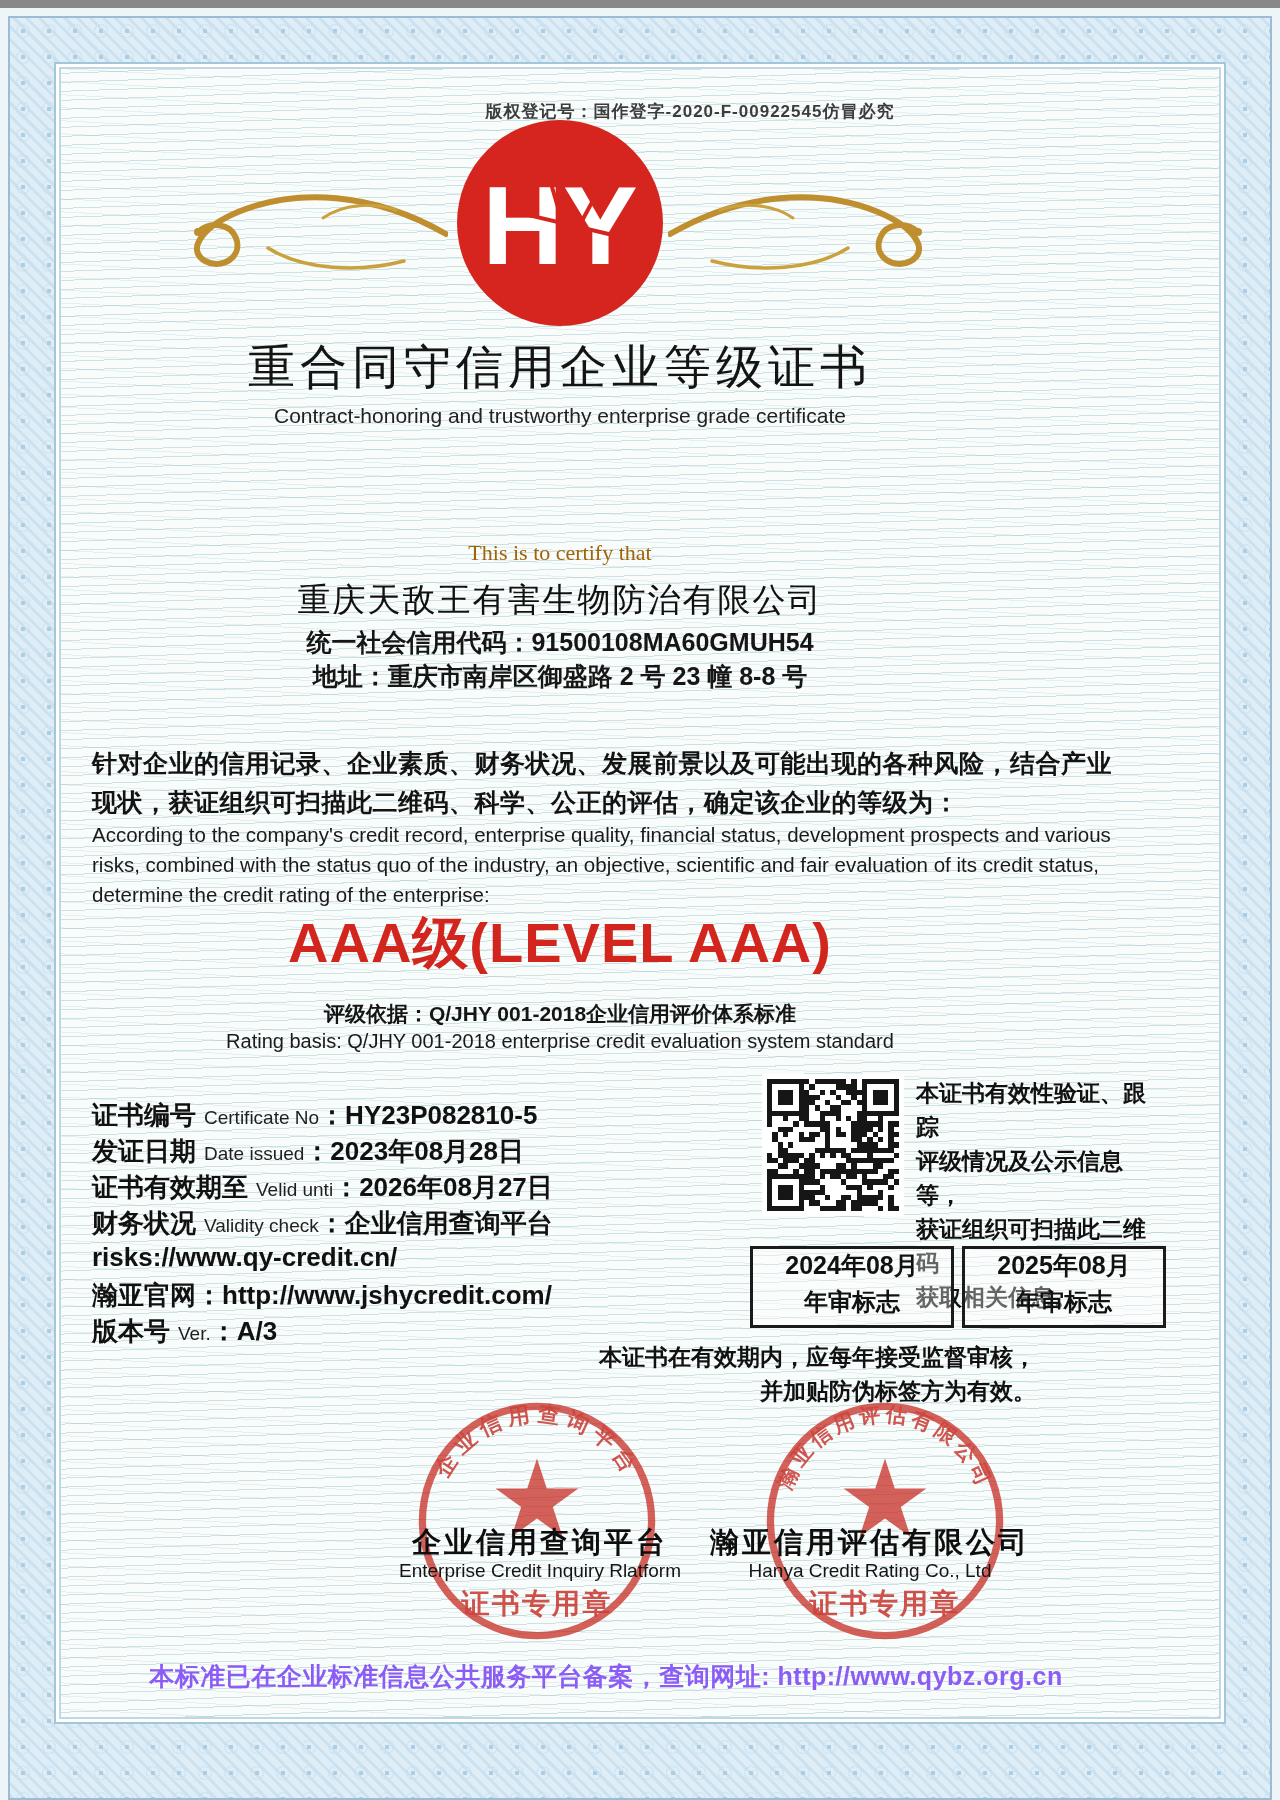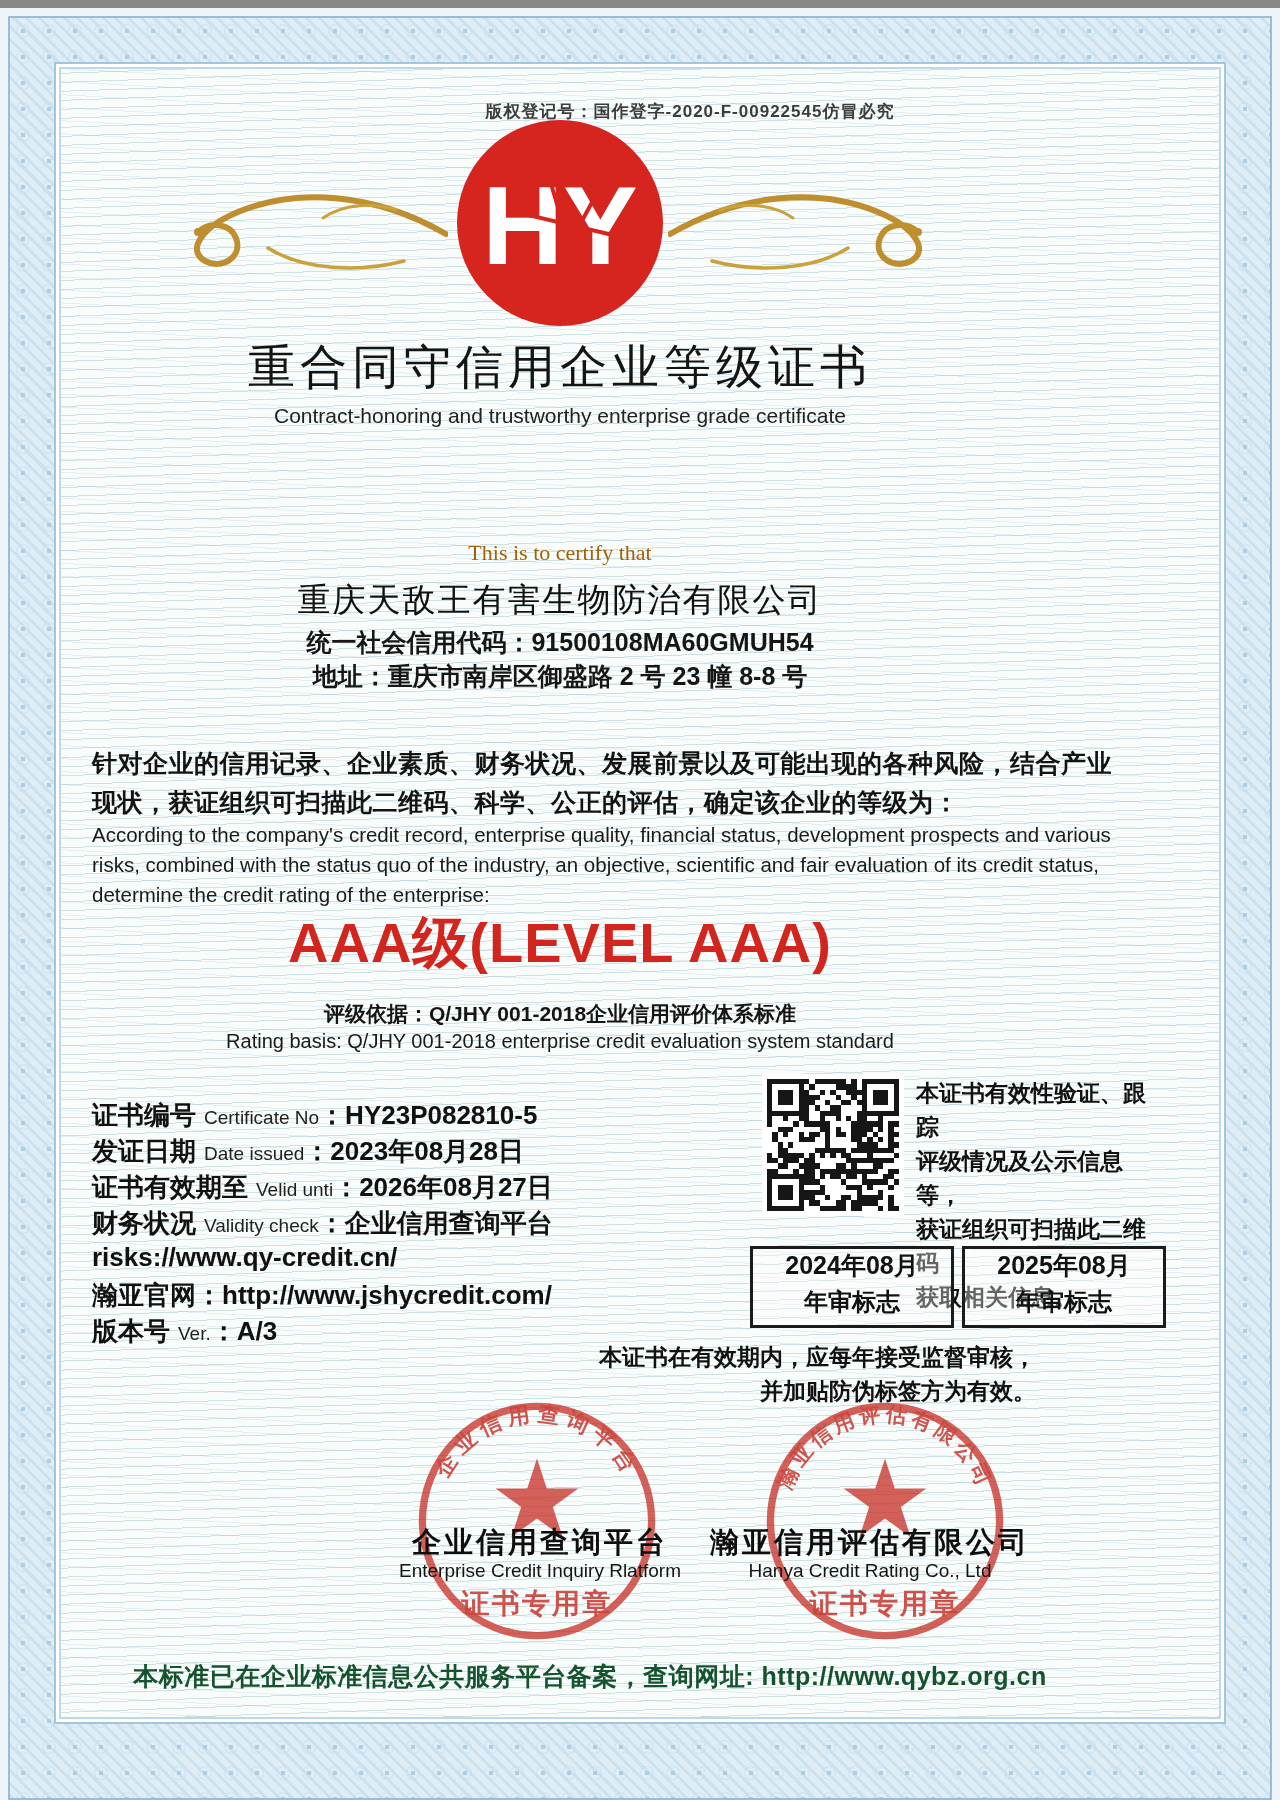--- a/index.html
+++ b/index.html
@@ -57,21 +57,21 @@
             display:flex;flex-direction:column;justify-content:flex-start;gap:4px;background:rgba(255,255,255,.35);}
   .yb1{left:750px;} .yb2{left:962px;}
   .year-box .l1{font-size:25px;font-weight:600;color:#111;}
   .year-box .l2{font-size:24px;font-weight:600;color:#111;}
   .annual-note{left:520px;top:1332px;width:516px;text-align:right;font-size:23px;line-height:34px;font-weight:600;color:#111;}
   .org-cn{top:1515px;font-size:29px;font-weight:800;letter-spacing:3px;color:#0e0e0e;z-index:6;}
   .org-en{top:1552px;font-size:19px;color:#141414;z-index:6;}
   .orgL{left:330px;width:420px;} .orgR{left:660px;width:420px;}
   .seal{z-index:5;opacity:.86;}
   .sealL{left:412px;top:1388px;} .sealR{left:760px;top:1388px;}
-  .footer{left:10px;top:1652px;width:1160px;font-size:25px;font-weight:600;color:#14532d;letter-spacing:.5px;}
+  .footer{left:10px;top:1652px;width:1160px;font-size:25px;font-weight:600;color:#8b5cf6;letter-spacing:.5px;padding-left:16px;}
   .logo{left:455px;top:110px;}
   .flourish{top:168px;}
   .flL{left:148px;} .flR{left:668px;transform:scaleX(-1);}
   .z{z-index:3;}
 </style>
 </head>
 <body>
 
 <div class="page">
   <div class="band"></div>

